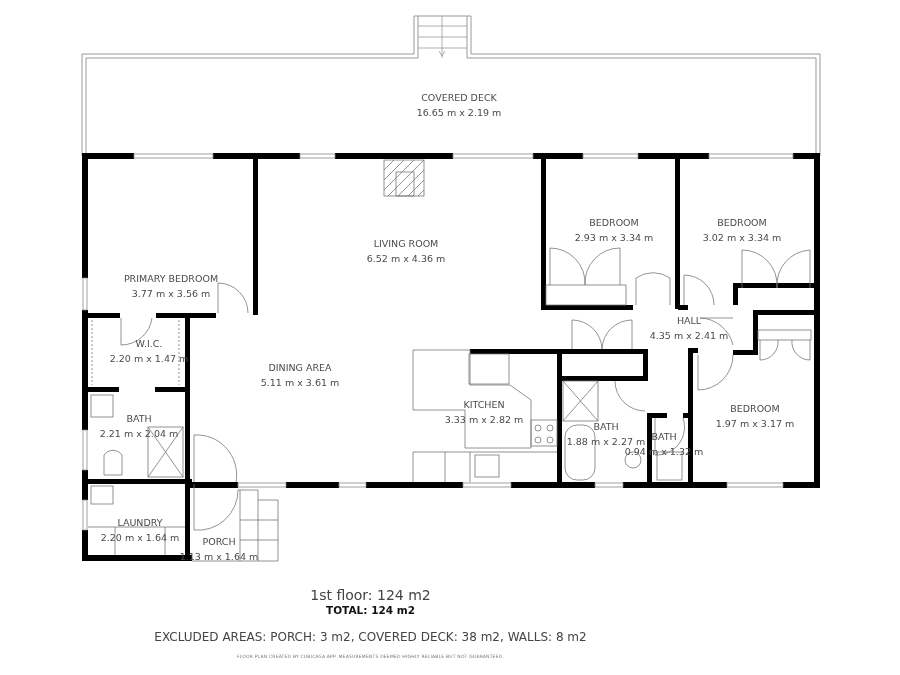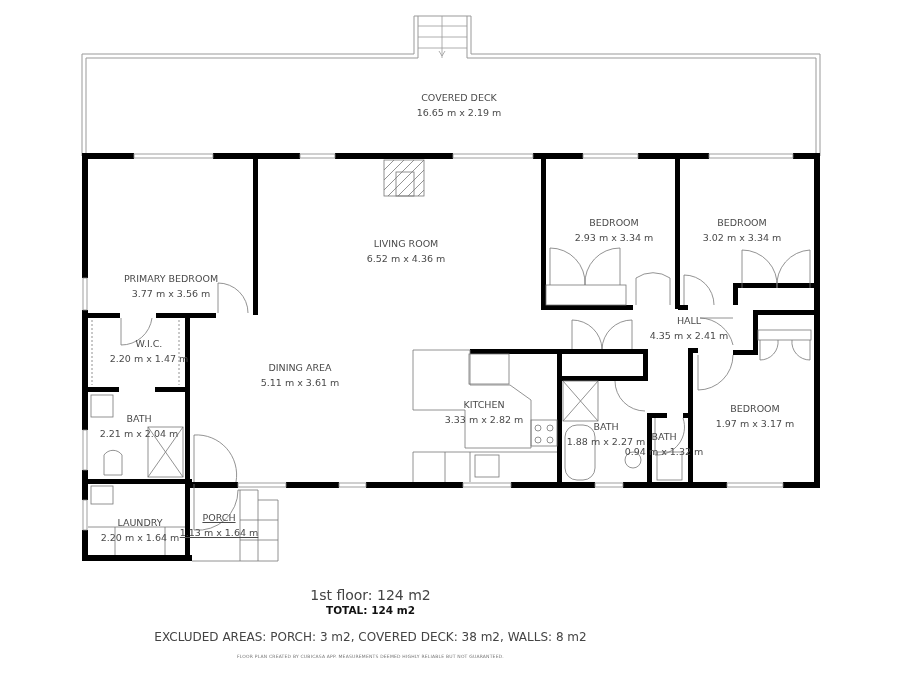--- a/index.html
+++ b/index.html
@@ -225,21 +225,21 @@
   <span>0.94 m x 1.32 m</span>
 </div>
 <div class="room-label" style="left:755px;top:401px;">
   <span>BEDROOM</span>
   <span>1.97 m x 3.17 m</span>
 </div>
 <div class="room-label" style="left:140px;top:495px;margin-top:20px;">
   <span>LAUNDRY</span>
   <span>2.20 m x 1.64 m</span>
 </div>
-<div class="room-label" style="left:219px;top:510px;text-decoration:underline;">
+<div class="room-label" style="left:219px;top:534px;">
   <span>PORCH</span>
   <span>1.13 m x 1.64 m</span>
 </div>
 
 <div class="footer f-total">TOTAL: 124 m2</div>
 <div class="footer f-floor">1st floor: 124 m2</div>
 <div class="footer f-excl">EXCLUDED AREAS: PORCH: 3 m2, COVERED DECK: 38 m2, WALLS: 8 m2</div>
 <div class="footer f-note">FLOOR PLAN CREATED BY CUBICASA APP. MEASUREMENTS DEEMED HIGHLY RELIABLE BUT NOT GUARANTEED.</div>
 
 </body></html>

